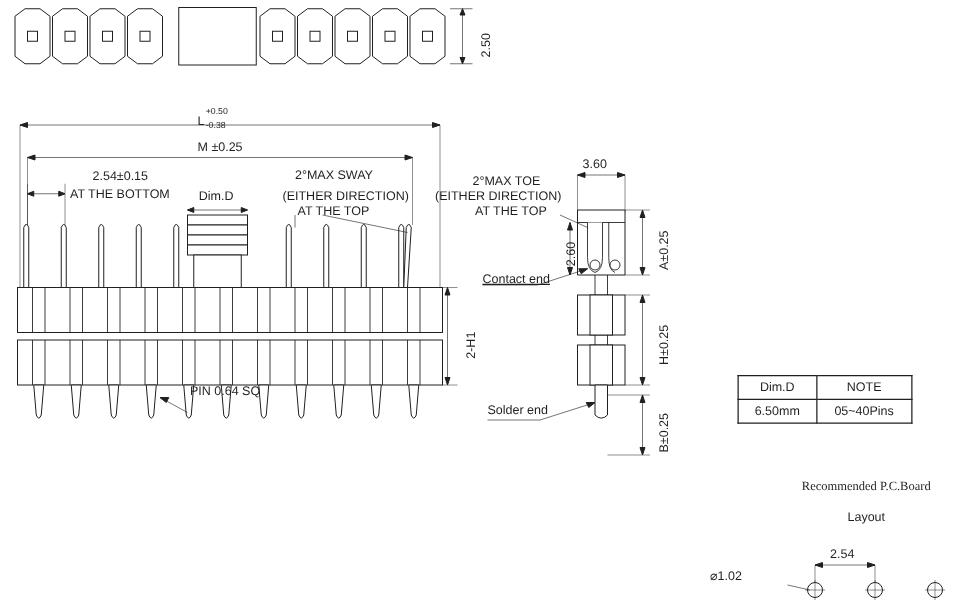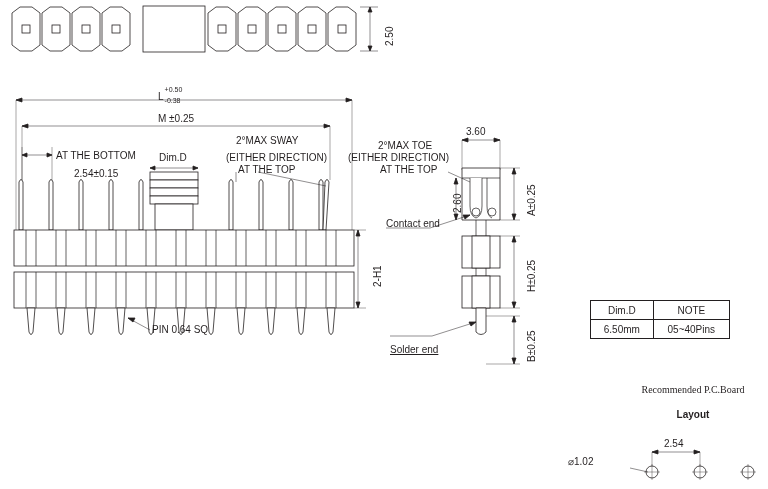--- a/index.html
+++ b/index.html
@@ -283,53 +283,53 @@
 
     </g>
   </svg>
 
   <div class="lbl vert" style="left:384px;top:46px;transform:rotate(-90deg);">2.50</div>
 
   <div class="lbl" style="left:158px;top:86px;">
     <span>L</span><span class="supbox"><span class="sup">+0.50</span><br><span class="sup">-0.38</span></span>
   </div>
   <div class="lbl" style="left:158px;top:113px;text-align:center;">M ±0.25</div>
-  <div class="lbl" style="left:74px;top:136px;margin-top:32px;">2.54±0.15</div>
+  <div class="lbl" style="left:74px;top:136px;">2.54±0.15</div>
   <div class="lbl" style="left:56px;top:150px;">AT THE BOTTOM</div>
   <div class="lbl" style="left:159px;top:152px;">Dim.D</div>
   <div class="lbl" style="left:236px;top:135px;">2°MAX SWAY</div>
   <div class="lbl" style="left:226px;top:152px;">(EITHER DIRECTION)</div>
   <div class="lbl" style="left:238px;top:164px;">AT THE TOP</div>
   <div class="lbl vert" style="left:372px;top:287px;transform:rotate(-90deg);">2-H1</div>
-  <div class="lbl" style="left:152px;top:324px;">PIN 0.64 SQ</div>
+  <div class="lbl" style="left:152px;top:308px;">PIN 0.64 SQ</div>
 
   <div class="lbl" style="left:378px;top:140px;">2°MAX TOE</div>
   <div class="lbl" style="left:348px;top:152px;">(EITHER DIRECTION)</div>
   <div class="lbl" style="left:380px;top:164px;">AT THE TOP</div>
   <div class="lbl" style="left:466px;top:126px;">3.60</div>
   <div class="lbl vert" style="left:526px;top:216px;transform:rotate(-90deg);">A±0.25</div>
   <div class="lbl vert" style="left:452px;top:213px;transform:rotate(-90deg);">2.60</div>
-  <div class="lbl" style="left:386px;top:218px;">Contact end</div>
+  <div class="lbl" style="left:386px;top:218px;text-decoration:underline;">Contact end</div>
   <div class="lbl vert" style="left:526px;top:292px;transform:rotate(-90deg);">H±0.25</div>
-  <div class="lbl" style="left:390px;top:344px;text-decoration:underline;text-align:right;">Solder end</div>
+  <div class="lbl" style="left:390px;top:323px;text-align:right;">Solder end</div>
   <div class="lbl vert" style="left:526px;top:362px;transform:rotate(-90deg);">B±0.25</div>
 
   <table class="dim" style="left:590px;top:300px;width:140px;">
     <thead>
       <tr>
         <th style="width:62px;">Dim.D</th>
         <th style="width:78px;">NOTE</th>
       </tr>
     </thead>
     <tbody>
       <tr>
         <td>6.50mm</td>
         <td>05~40Pins</td>
       </tr>
     </tbody>
   </table>
 
   <div class="lbl c" style="left:618px;top:384px;width:150px;font-family:Liberation Serif, serif;">Recommended P.C.Board</div>
-  <div class="lbl c" style="left:618px;top:409px;width:150px;font-weight:bold;">Layout</div>
+  <div class="lbl c" style="left:618px;top:409px;width:150px;">Layout</div>
   <div class="lbl" style="left:664px;top:438px;">2.54</div>
   <div class="lbl" style="left:568px;top:456px;">⌀1.02</div>
 
 </div>
 
 </body></html>

